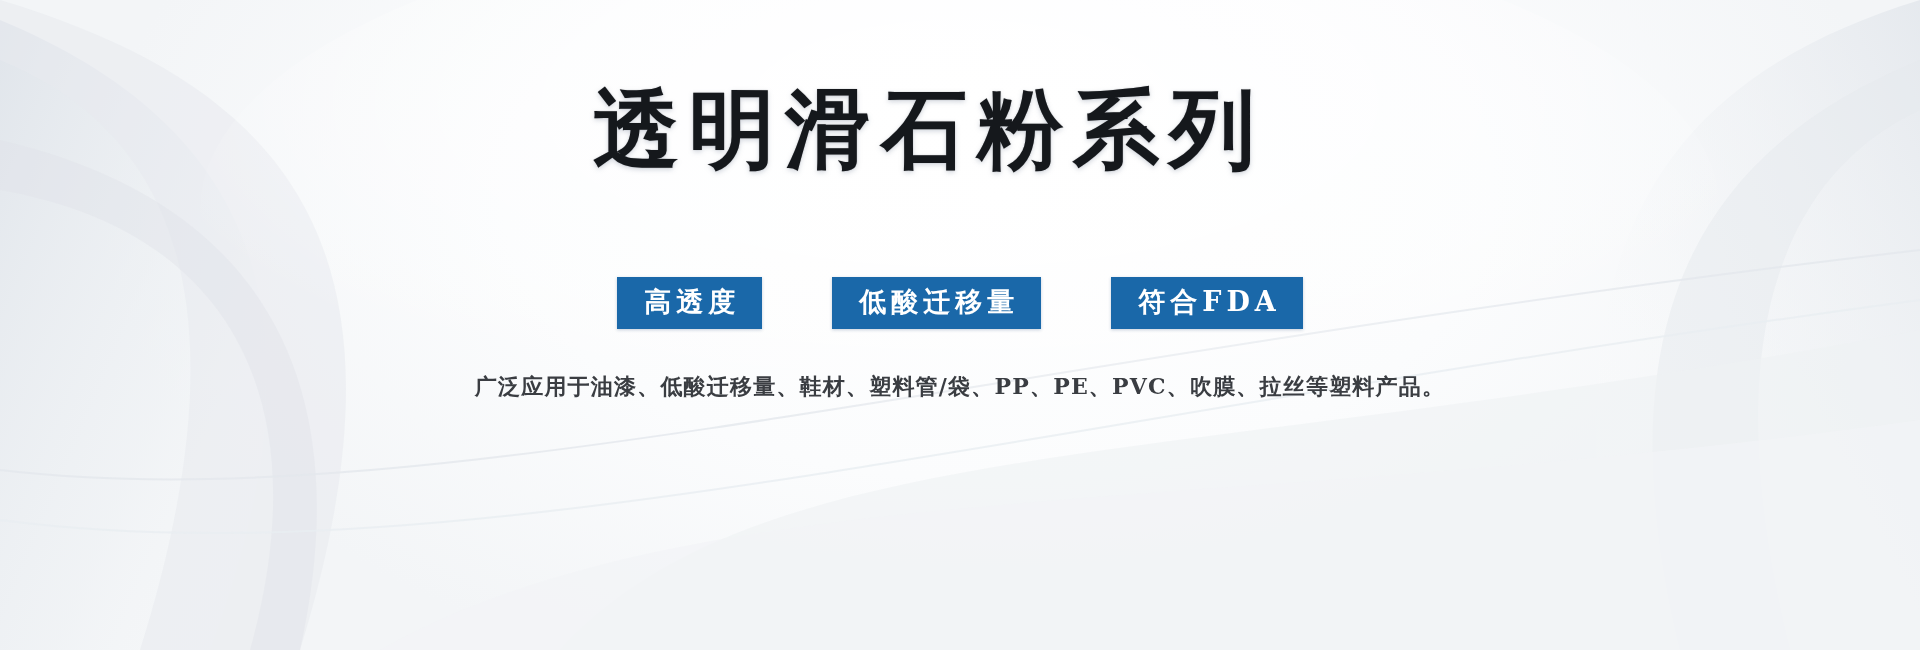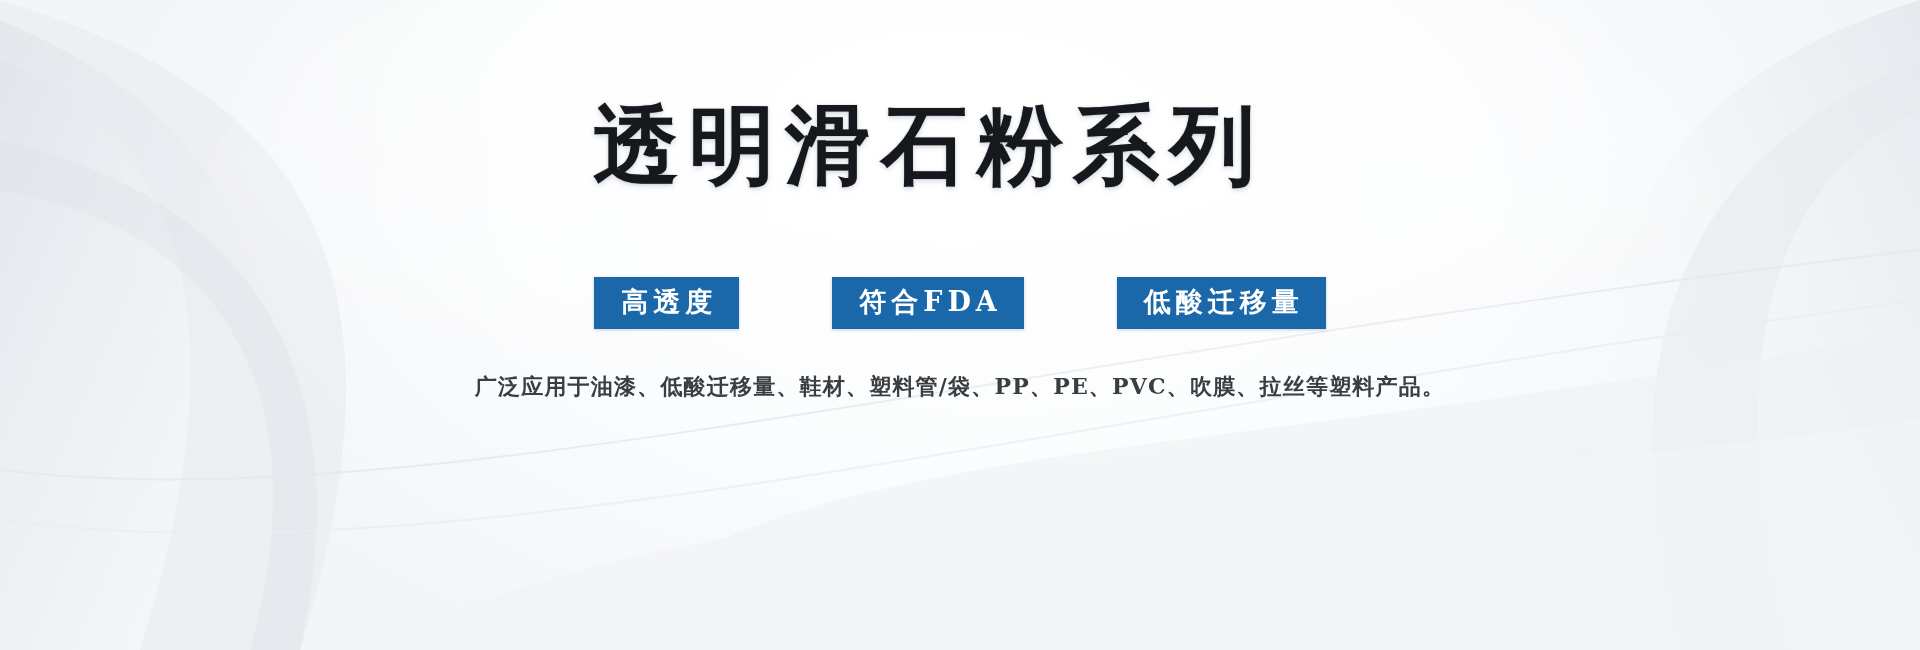--- a/index.html
+++ b/index.html
@@ -16,37 +16,36 @@
       radial-gradient(ellipse 900px 520px at 52% 30%, #ffffff 0%, #fbfcfd 55%, #f3f5f7 100%),
       linear-gradient(115deg, #eef0f3 0%, #f7f8fa 22%, #ffffff 48%, #f6f7f9 74%, #e9ecef 100%);
   }
   
   .swooshes { position:absolute; inset:0; width:1920px; height:650px; pointer-events:none; }
 
   
   .title-wrap {
     position:absolute; top:84px; left:0; width:1848px;
     text-align:center;
-    margin-top:16px;
   }
   .title {
     display:inline-block;
     font-family:"DejaVu Serif","Liberation Serif",serif;
     font-weight:700;
     font-size:86px;
     line-height:1.05;
     letter-spacing:10px;
     color:#15181c;
     text-indent:10px;
     text-shadow:0 2px 5px rgba(130,140,160,.35), 0 0 1px rgba(0,0,0,.4);
   }
   
   .badges {
     position:absolute; top:277px; left:0; width:1920px;
-    display:flex; justify-content:center; align-items:center; gap:93px;
+    display:flex; justify-content:center; align-items:center; gap:70px;
   }
   .badge {
     background:#1a68a9;
     color:#ffffff;
     font-family:"DejaVu Serif","Liberation Serif",serif;
     font-weight:700;
     font-size:27px;
     letter-spacing:5px;
     text-indent:5px;
     padding:9px 22px 10px 22px;
@@ -102,22 +101,22 @@
     <path d="M0,520 C460,580 1020,420 1920,300" stroke="#e9edf1" stroke-width="2" fill="none" opacity=".8"></path>
     <ellipse cx="960" cy="210" rx="760" ry="300" fill="url(#glow)"></ellipse>
   </svg>
 
   <div class="title-wrap">
     <h1 class="title">透明滑石粉系列</h1>
   </div>
 
   <div class="badges">
     <span class="badge">高透度</span>
+    <span class="badge">低酸迁移量</span>
     <span class="badge">符合FDA</span>
-    <span class="badge">低酸迁移量</span>
   </div>
 
   <p class="subtitle">广泛应用于油漆、低酸迁移量、鞋材、塑料管/袋、PP、PE、PVC、吹膜、拉丝等塑料产品。</p>
 
   <div class="strip">
 
     
     
 
     

